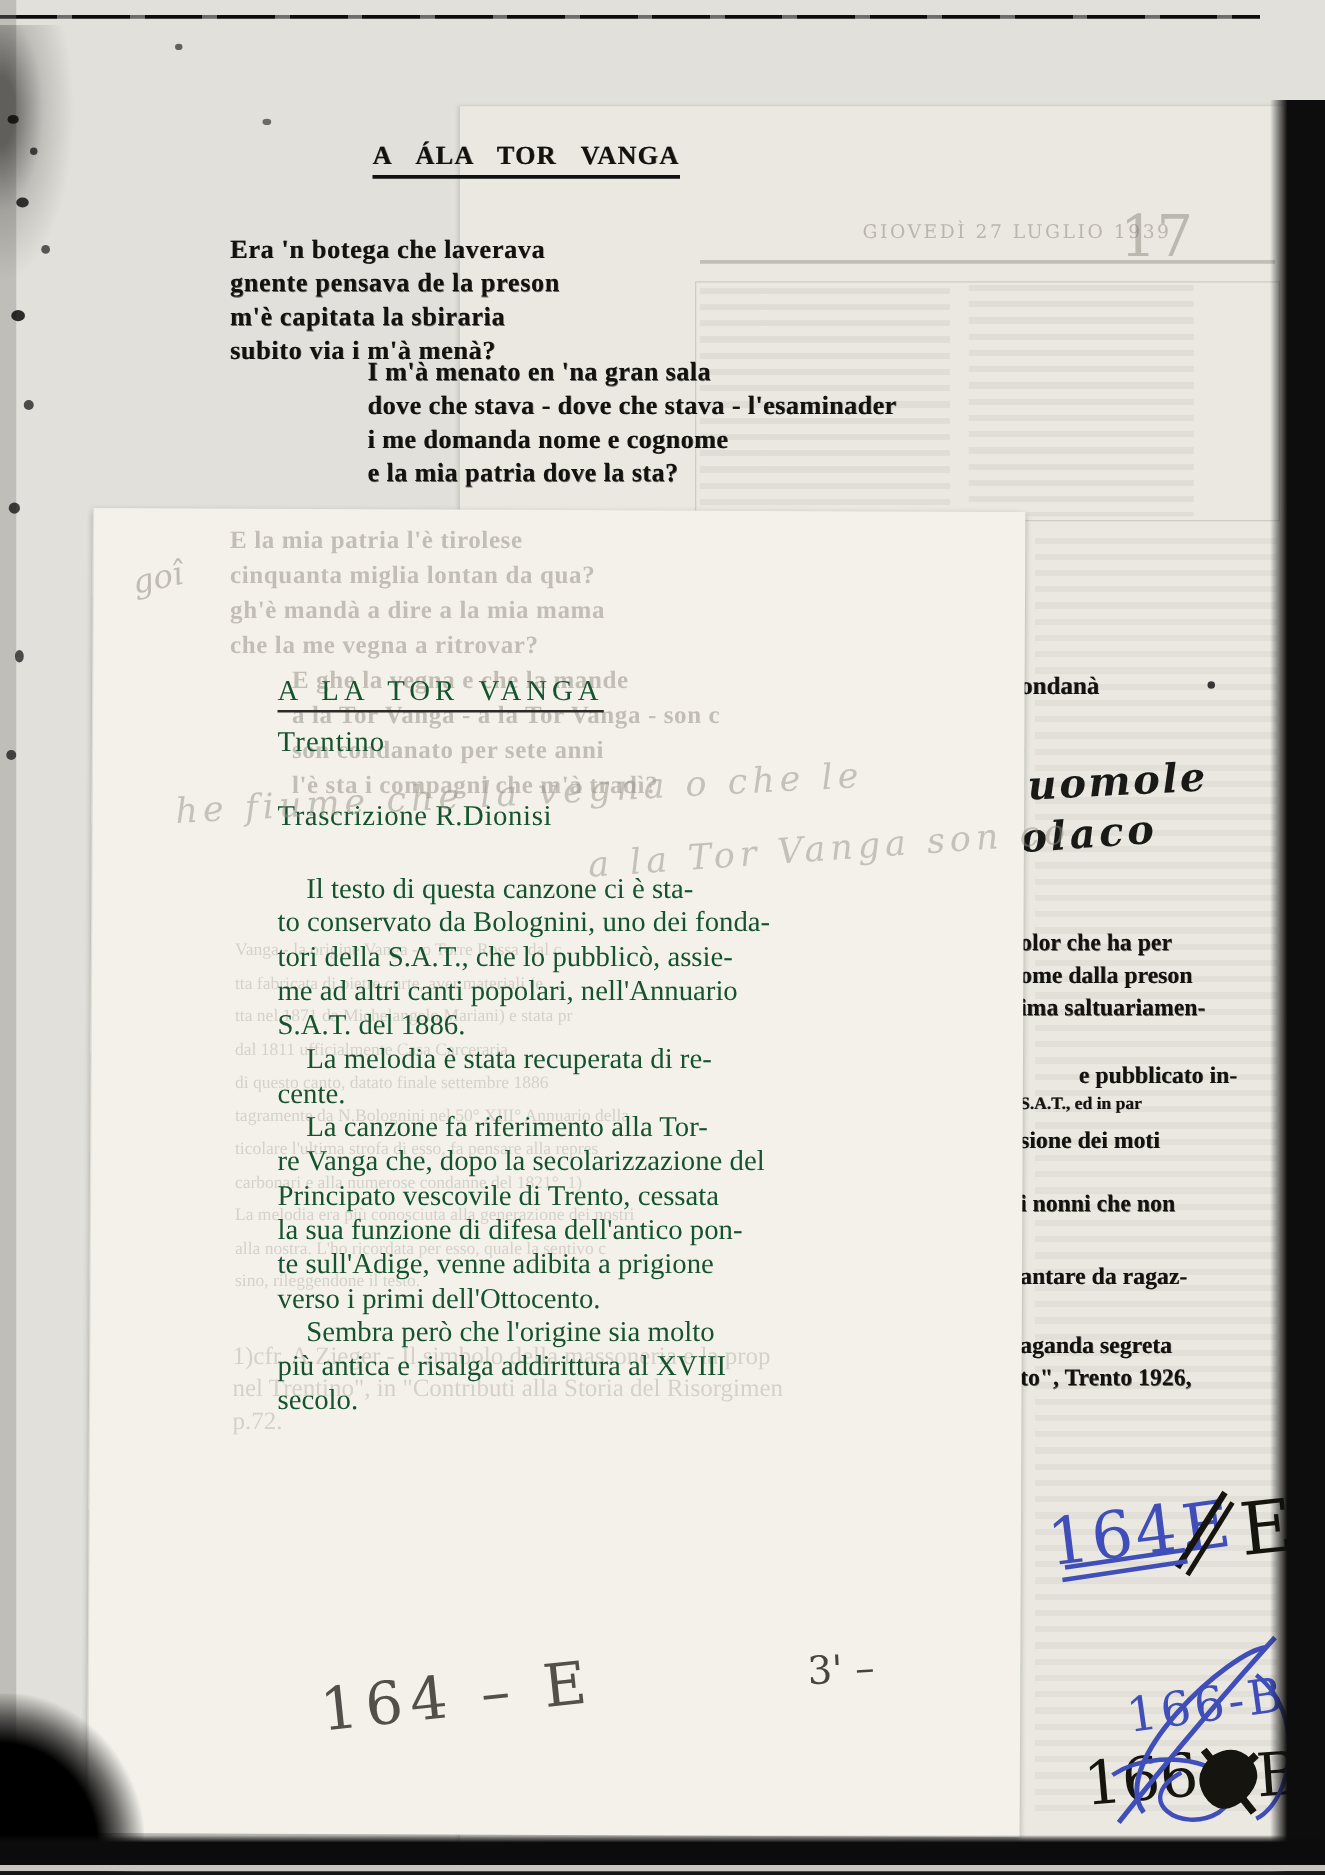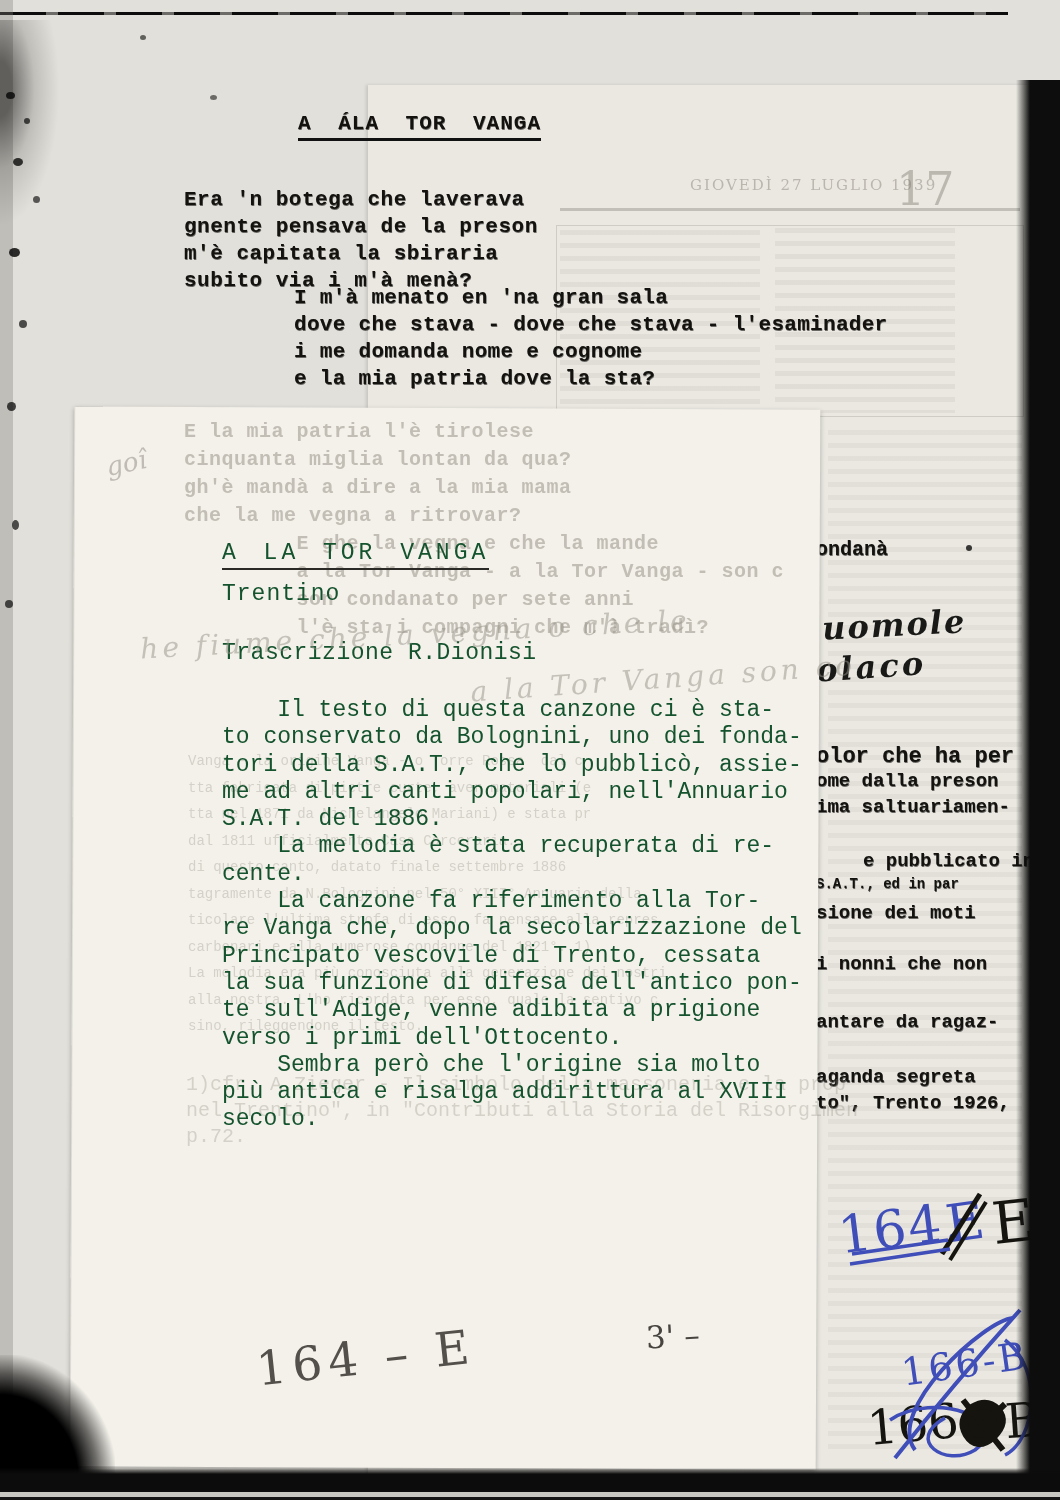--- a/index.html
+++ b/index.html
@@ -1,20 +1,20 @@
 <!DOCTYPE html>
 <html><head>
 <meta charset="utf-8">
 <style>
   html,body{margin:0;padding:0;background:#888;}
   #scan{position:relative;width:1060px;height:1500px;overflow:hidden;
         background:#e2e0da;font-family:"DejaVu Sans Mono",monospace;}
   .abs{position:absolute;}
   .lines{white-space:pre;}
-  .typw{font-family:Liberation Mono, monospace;}
+  .typw{font-family:Liberation Serif, serif;}
   .boldtype{font-weight:bold;color:#14120f;text-shadow:.5px .5px 0 rgba(0,0,0,.55);}
   .cardtype{color:#14532d;}
   .ghost{color:#8d887d;opacity:.30;}
   .ghostverse{color:#b3aea4;opacity:.75;}
   .hand{font-family:"DejaVu Serif",serif;font-style:italic;}
   .print-ghost{background:repeating-linear-gradient(180deg,rgba(115,110,100,.16) 0 5px,
                rgba(0,0,0,0) 5px 13px);}
   .dot{position:absolute;background:#0a0a0a;border-radius:50%;}
 </style>
 </head>
@@ -43,21 +43,21 @@
   <div class="abs typw boldtype lines" style="left:184px;top:186px;font-size:21px;letter-spacing:.5px;line-height:27px;">Era 'n botega che laverava
 gnente pensava de la preson
 m'è capitata la sbiraria
 subito via i m'à menà?</div>
   <div class="abs typw boldtype lines" style="left:294px;top:284px;font-size:21px;letter-spacing:.3px;line-height:27px;">I m'à menato en 'na gran sala
 dove che stava - dove che stava - l'esaminader
 i me domanda nome e cognome
 e la mia patria dove la sta?</div>
 
   <div class="abs typw boldtype" style="left:816px;top:538px;font-size:20px;">ondanà</div>
-  <div class="abs typw boldtype" style="left:816px;top:744px;font-size:22px;">olor che ha per</div>
+  <div class="abs typw boldtype" style="left:816px;top:744px;font-size:19px;">olor che ha per</div>
   <div class="abs typw boldtype" style="left:816px;top:770px;font-size:19px;">ome dalla preson</div>
   <div class="abs typw boldtype" style="left:816px;top:796px;font-size:19px;">ima saltuariamen-</div>
   <div class="abs typw boldtype" style="left:816px;top:850px;font-size:19px;margin-left:47px;">e pubblicato in-</div>
   <div class="abs typw boldtype" style="left:816px;top:876px;font-size:14px;">S.A.T., ed in par</div>
   <div class="abs typw boldtype" style="left:816px;top:902px;font-size:19px;">sione dei moti</div>
   <div class="abs typw boldtype" style="left:816px;top:953px;font-size:19px;">i nonni che non</div>
   <div class="abs typw boldtype" style="left:816px;top:1011px;font-size:19px;">antare da ragaz-</div>
   <div class="abs typw boldtype" style="left:816px;top:1066px;font-size:19px;">aganda segreta</div>
   <div class="abs typw boldtype" style="left:816px;top:1092px;font-size:19px;">to", Trento 1926,</div>
 

